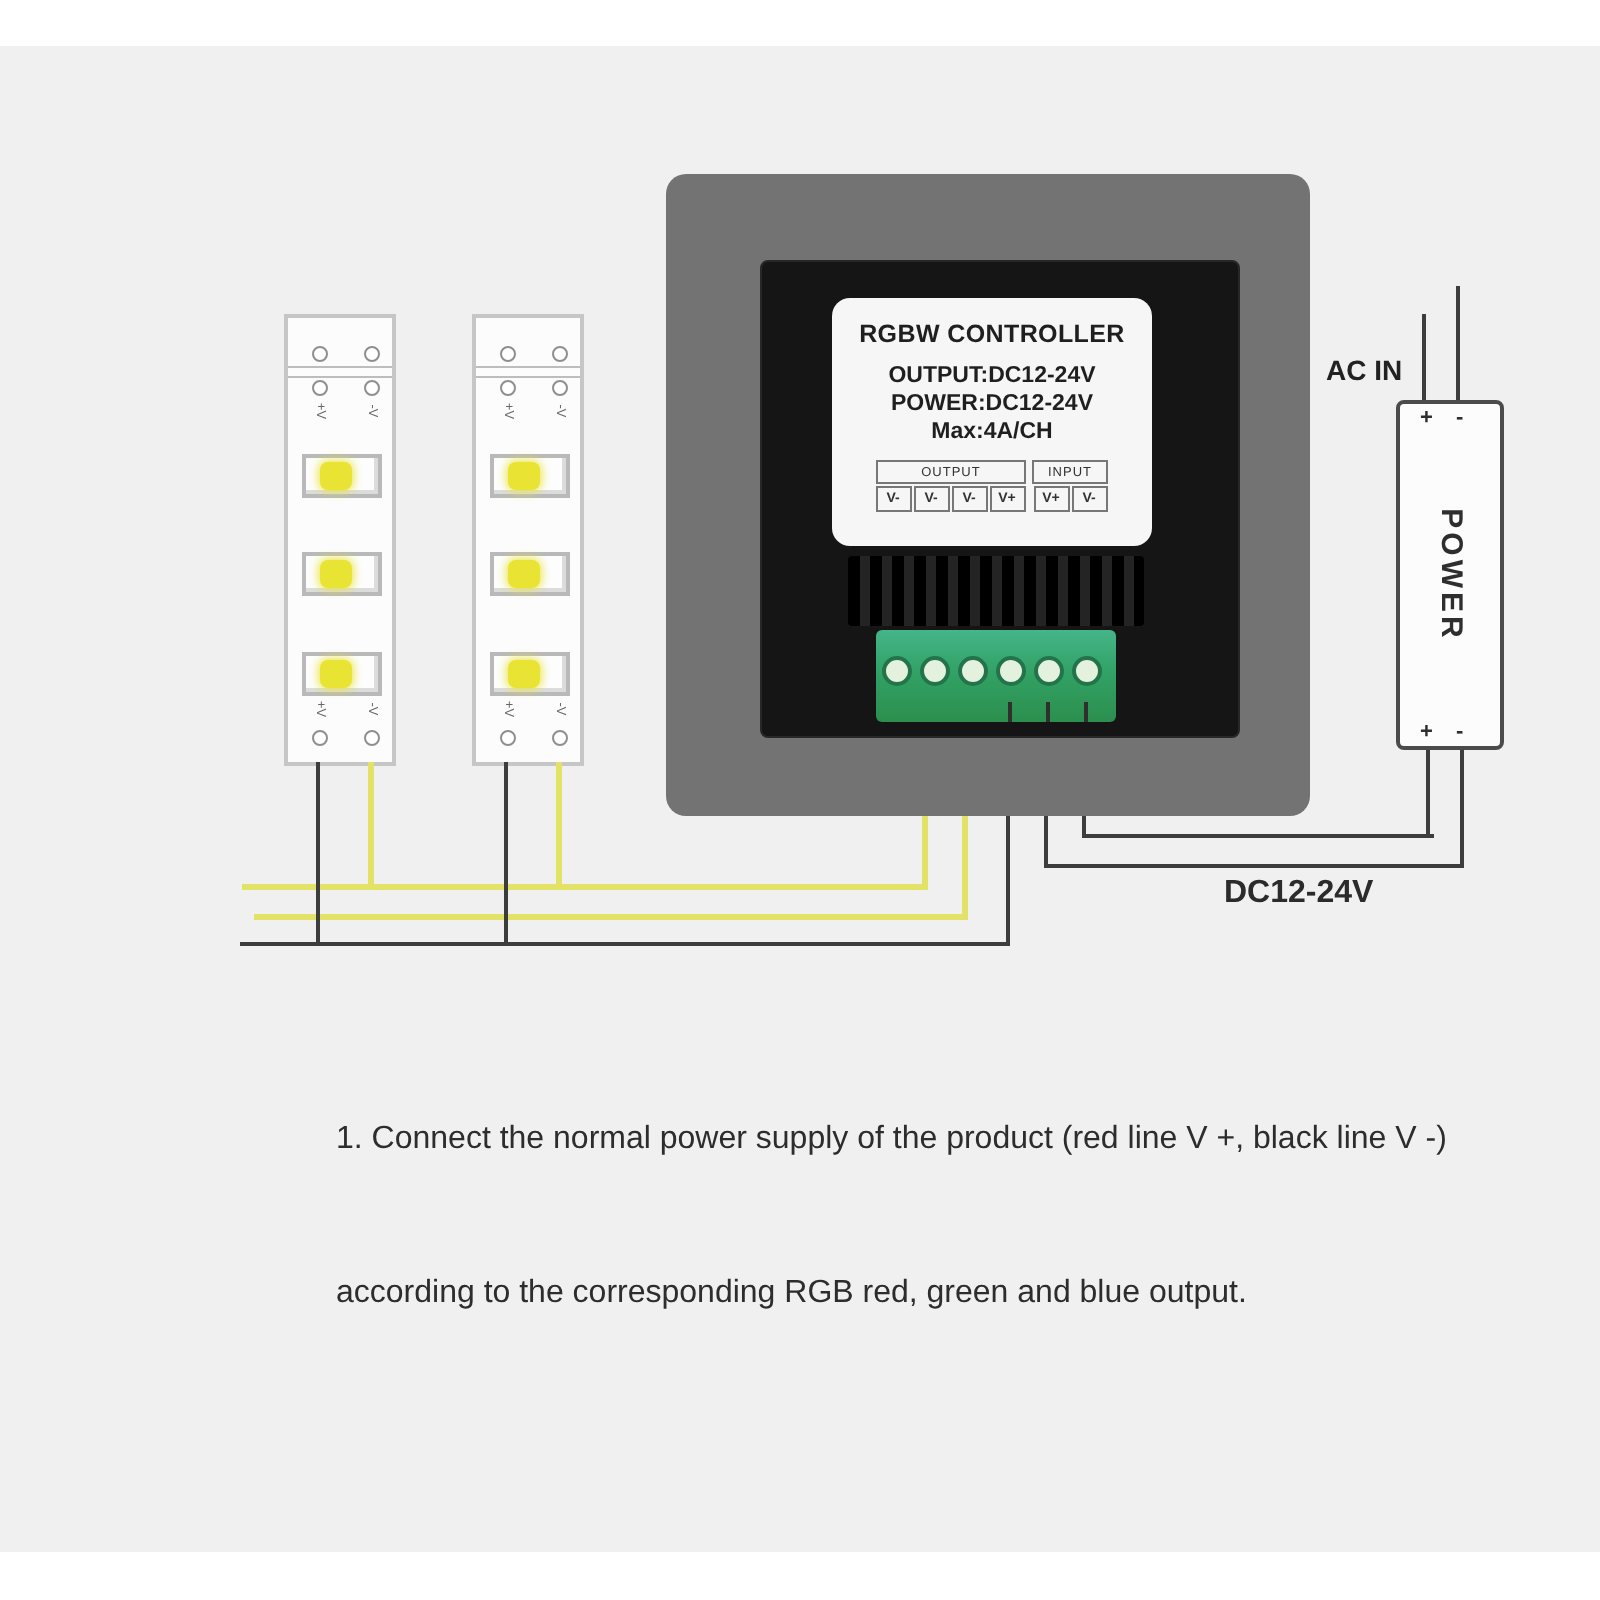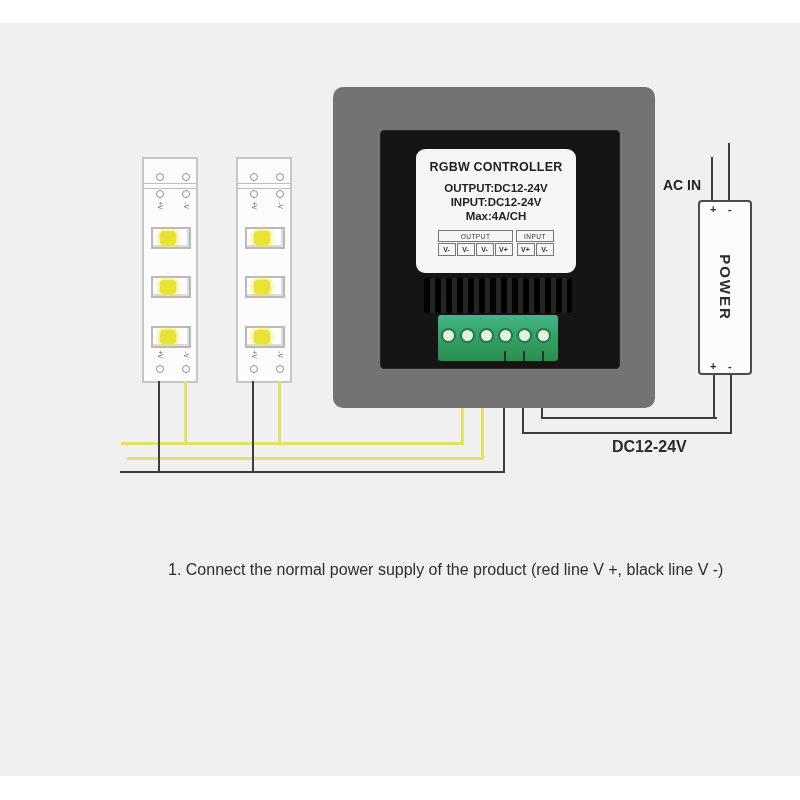--- a/index.html
+++ b/index.html
@@ -139,21 +139,21 @@
   <div class="wire wb" style="left:713px;top:375px;width:2px;height:44px;"></div>
   <div class="wire wb" style="left:730px;top:375px;width:2px;height:59px;"></div>
   <div class="wire wb" style="left:711px;top:157px;width:2px;height:43px;"></div>
   <div class="wire wb" style="left:728px;top:143px;width:2px;height:57px;"></div>
 
   <div class="controller">
     <div class="inner-panel"></div>
     <div class="ctrl-label">
       <div class="ctrl-title">RGBW CONTROLLER</div>
       <div class="ctrl-spec first">OUTPUT:DC12-24V</div>
-      <div class="ctrl-spec">INPUT:DC12-24V</div>
+      <div class="ctrl-spec">POWER:DC12-24V</div>
       <div class="ctrl-spec">Max:4A/CH</div>
       <div class="lt">
         <div class="lt-row">
           <div class="lt-head" style="width:73px;">OUTPUT</div>
           <div class="lt-head gap-left" style="width:36px;">INPUT</div>
         </div>
         <div class="lt-row" style="margin-top:1px;">
           <div class="lt-cell">V-</div>
           <div class="lt-cell">V-</div>
           <div class="lt-cell">V-</div>
@@ -186,14 +186,15 @@
       </div>
     <div class="psu-mark" style="left:10px;bottom:2px;">+</div>
     <div class="psu-mark" style="left:28px;bottom:2px;">-</div>
   </div>
   <div class="dc-label">DC12-24V</div>
 
   <div class="instr one">
     <div>1. Connect the normal power supply of the product (red line V +, black line V -)</div>
   </div>
   <div class="instr two">
+    <div>according to the corresponding RGB red, green and blue output.</div>
   </div>
 </div>
 
 </body></html>

